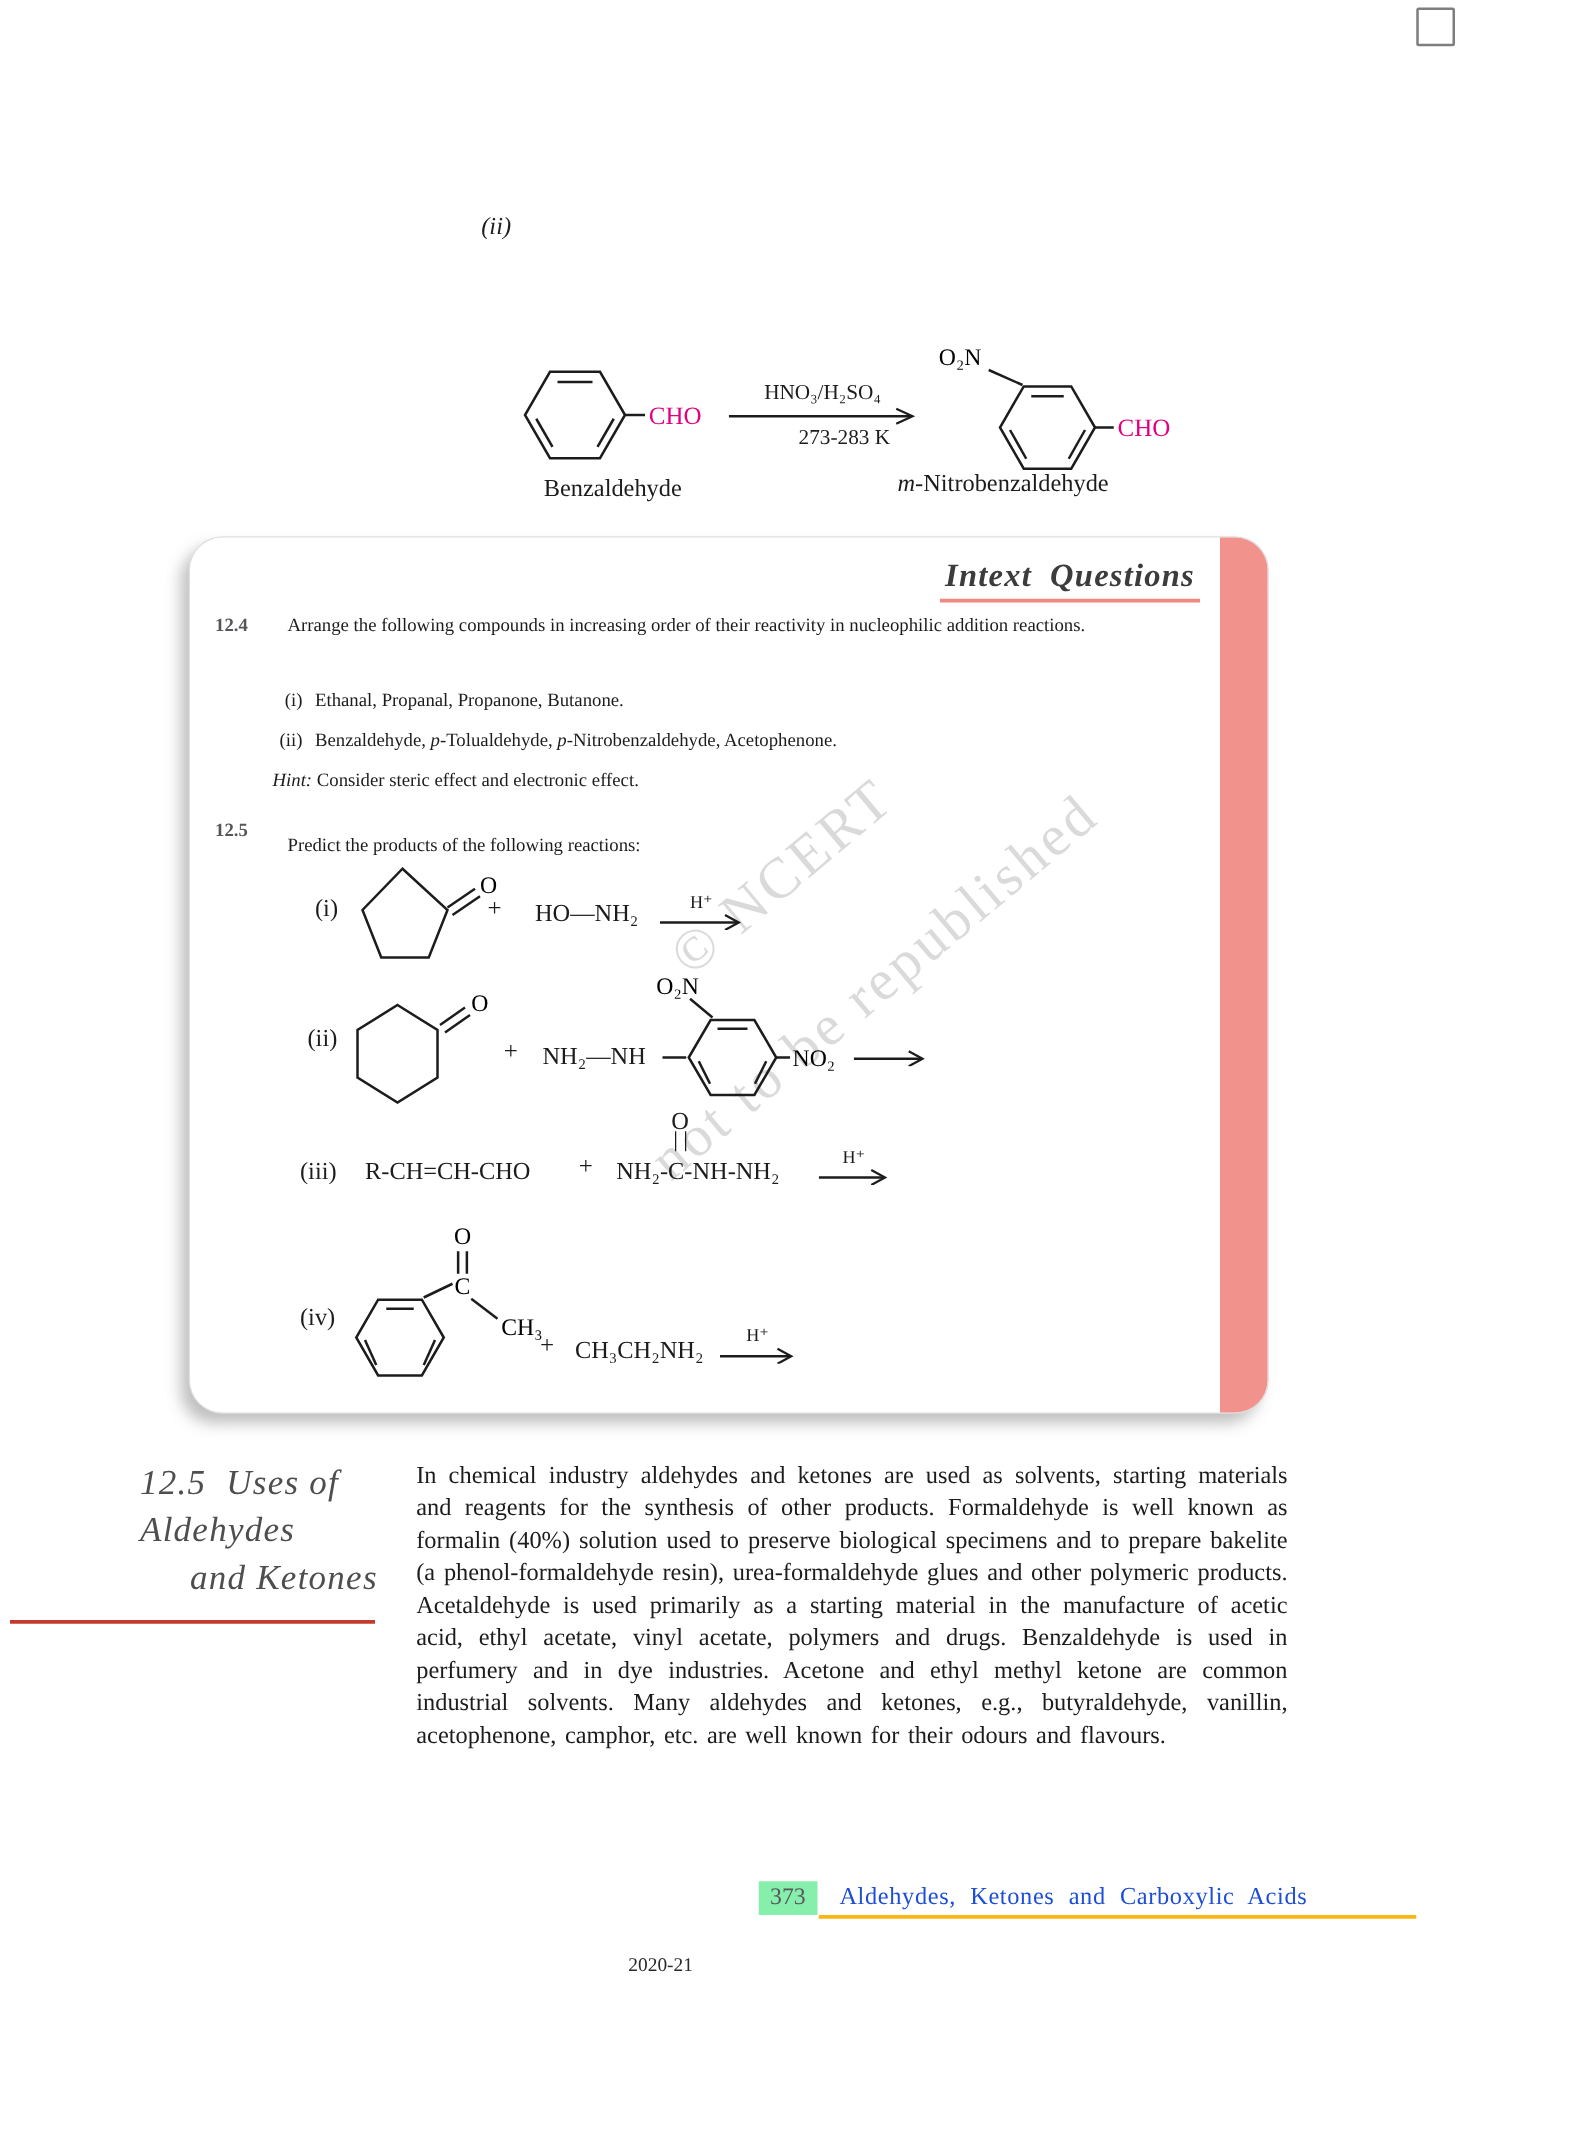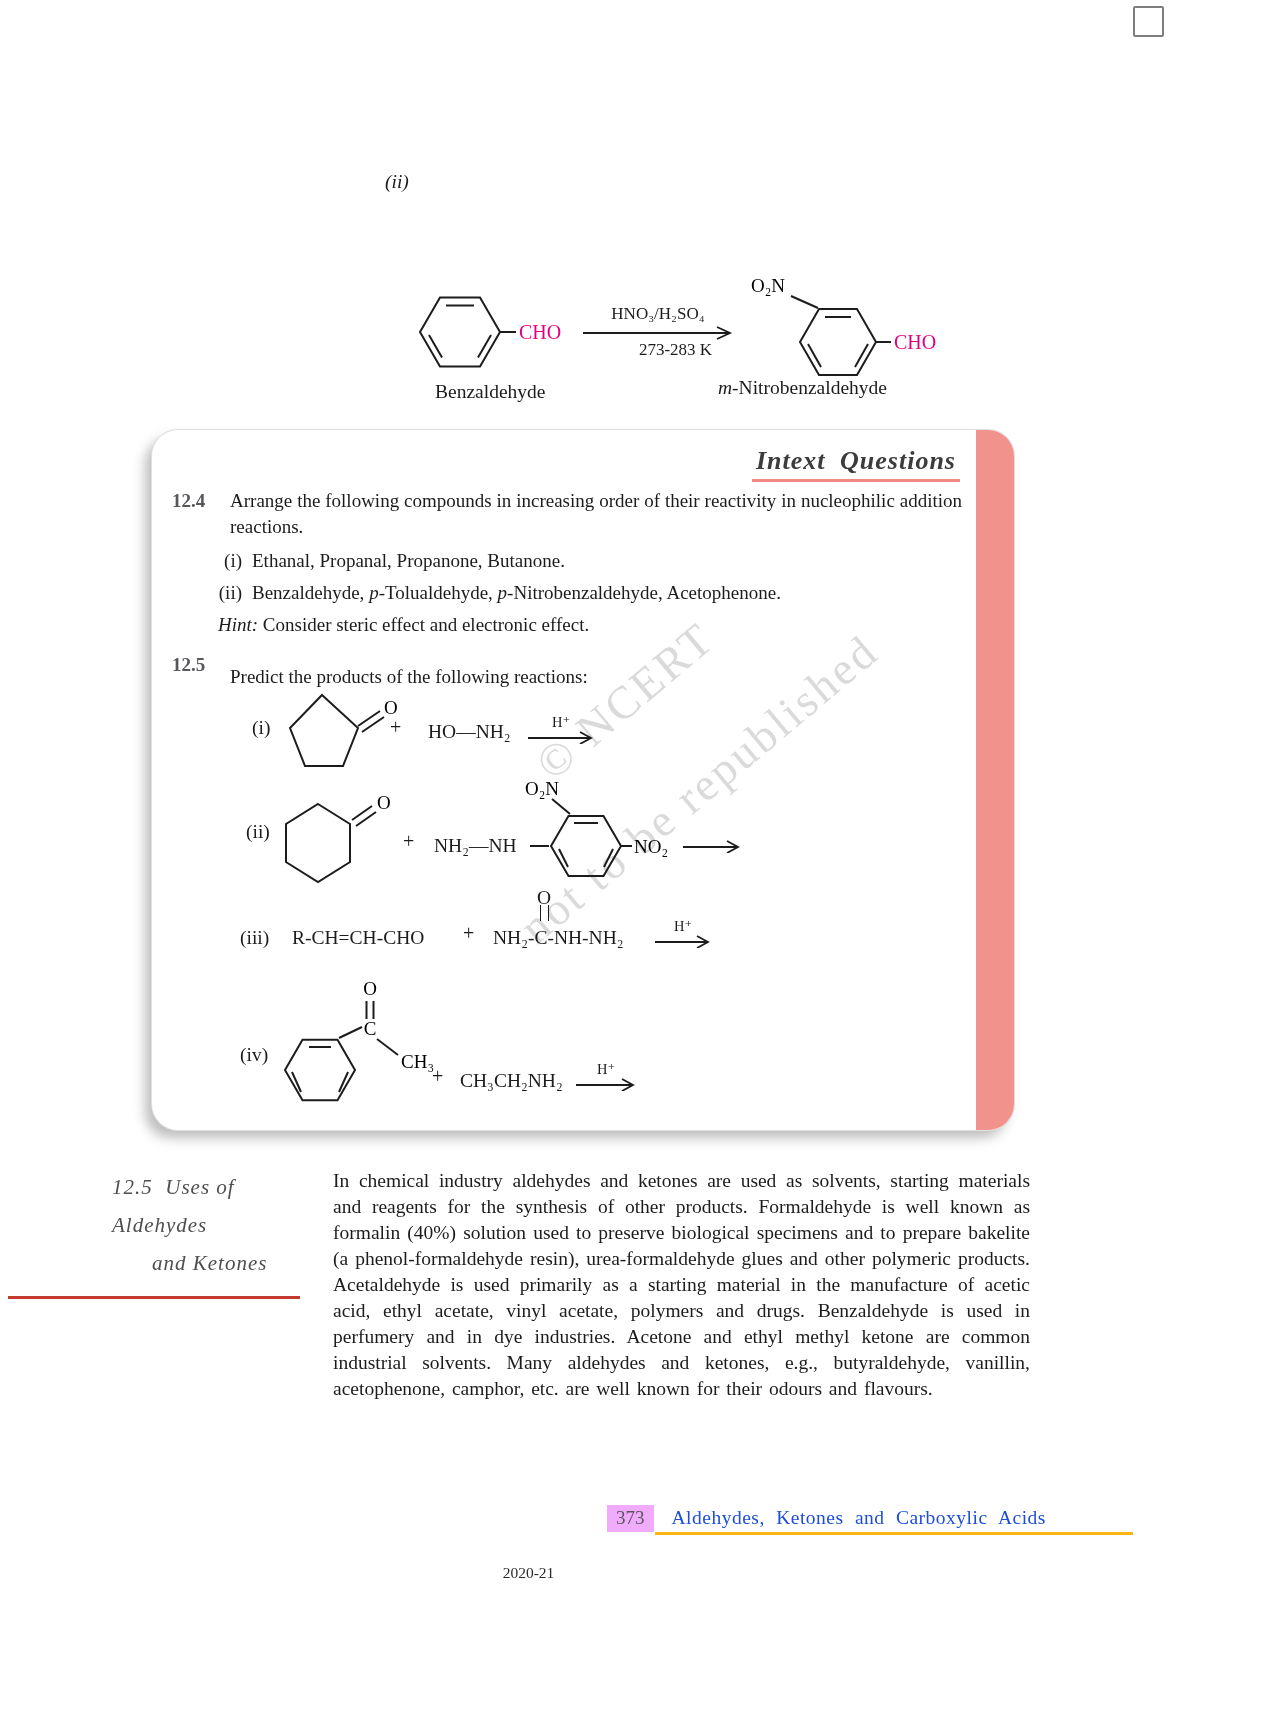--- a/index.html
+++ b/index.html
@@ -1,43 +1,43 @@
 <!DOCTYPE html>
 <html><head>
 <meta charset="utf-8">
 <style>
   html,body{margin:0;padding:0;background:#ffffff;}
   .page{position:relative;width:1275px;height:1709px;background:#fff;overflow:hidden;
         font-family:"Liberation Serif","DejaVu Serif",serif;color:#1c1c1c;}
   .abs{position:absolute;}
   .it{font-style:italic;}
   .t195{font-size:19.5px;line-height:27px;}
-  .t19{font-size:19px;line-height:26px;}
+  .t19{font-size:15px;line-height:26px;}
   .just{text-align:justify;}
   .num{font-weight:bold;color:#55555a;}
   svg text{font-family:"Liberation Serif","DejaVu Serif",serif;}
   svg line, svg polygon, svg polyline{stroke:#1c1c1c;stroke-width:2;fill:none;}
   svg polyline.head{stroke-width:1.8;}
   .corner-sq{width:27px;height:27px;border:2px solid #7e7e7e;border-radius:2px;}
   .rxn-arrow{display:flex;flex-direction:column;align-items:center;}
   .rxn-arrow .lbl{font-size:14.5px;line-height:16px;}
   .qbox{left:152px;top:430px;width:862px;height:700px;border-radius:26px;background:#fff;
         box-shadow:0 0 0 1px #e0dede, -7px 8px 12px rgba(110,110,110,.45);}
   .salmon{position:absolute;right:0;top:0;bottom:0;width:38px;background:#f1928c;border-radius:0 26px 26px 0;}
   .iq-title{position:absolute;top:16px;right:54px;font-size:26px;font-style:italic;font-weight:bold;
         color:#3c3c3c;letter-spacing:1px;word-spacing:7px;padding:0 4px 3px 4px;border-bottom:3px solid #f0897f;}
   .watermark{position:absolute;left:210px;top:200px;width:600px;text-align:center;
         transform:rotate(-40deg);color:rgba(150,150,150,.35);font-size:46px;line-height:115px;
         letter-spacing:3px;z-index:0;pointer-events:none;}
   .qcontent{position:absolute;inset:0;z-index:1;}
   .dbl-bond{display:inline-block;width:7px;height:16px;border-left:1.8px solid #1c1c1c;border-right:1.8px solid #1c1c1c;}
   .magenta{fill:#e2007f;}
-  .sec-head{font-style:italic;font-size:21px;line-height:38px;color:#4e4e4e;letter-spacing:1px;}
+  .sec-head{font-style:italic;font-size:28px;line-height:38px;color:#4e4e4e;letter-spacing:1px;}
   .red-line{background:#c23b2e;height:3px;}
-  .foot-num{display:inline-block;background:#f0abfc;color:#58585a;font-size:19px;padding:2px 9px 3px 9px;}
+  .foot-num{display:inline-block;background:#86efac;color:#58585a;font-size:19px;padding:2px 9px 3px 9px;}
   .foot-title{color:#1d4ed8;font-size:19.5px;word-spacing:6px;letter-spacing:.5px;}
   .yellow-line{background:#fbb614;height:3px;}
 </style>
 </head>
 <body>
 
 <div class="page">
 
   <div class="abs corner-sq" style="left:1133px;top:6px;"></div>
 

